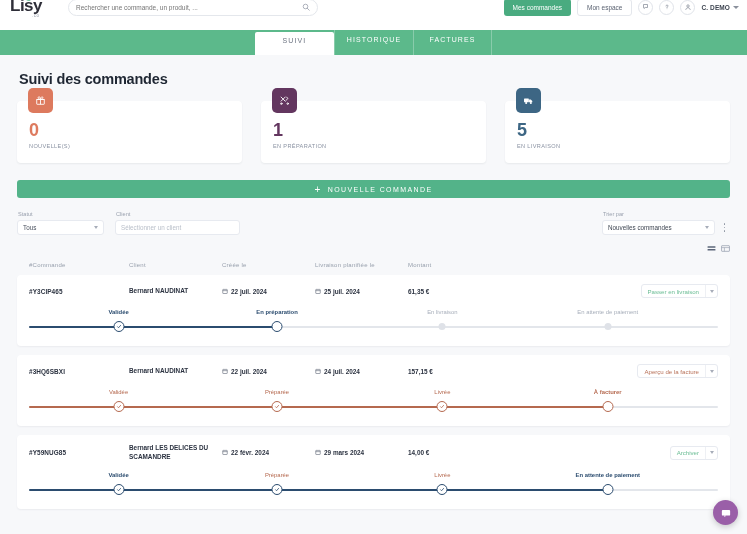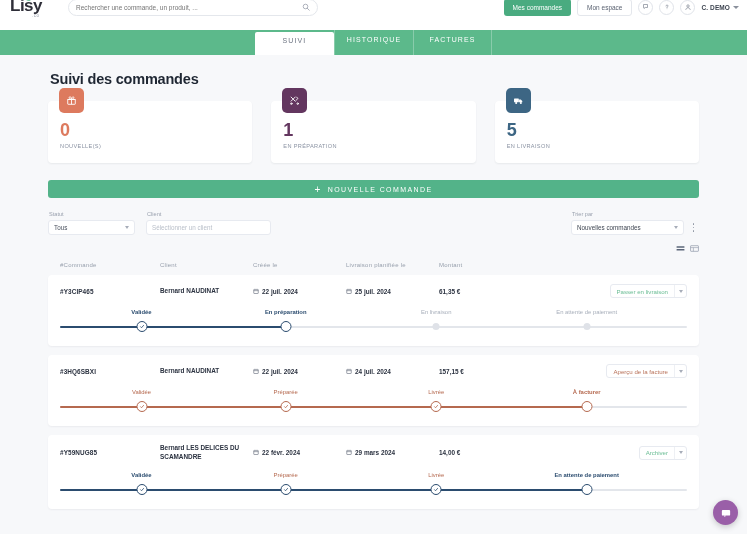--- a/index.html
+++ b/index.html
@@ -77,21 +77,21 @@
     justify-content: center; width: 79px; cursor: pointer;
     border-left: 1px solid rgba(255,255,255,0.28);
   }
   .tab:last-child { border-right: 1px solid rgba(255,255,255,0.28); }
   .tab.active {
     background: #ffffff; color: #6b7280; border-radius: 2px 2px 0 0;
     border-left: none; height: 23px; margin-bottom: 0;
   }
 
   
-  .page { padding: 0 48px; position: relative; }
+  .page { padding: 0 17px; position: relative; }
   .page-title {
     font-size: 14.5px; font-weight: 700; color: #1f2733;
     margin: 16px 0 14px 2px; letter-spacing: -0.2px;
   }
 
   
   .cards { display: flex; gap: 19px; }
   .card {
     flex: 1; background: #fff; border-radius: 4px;
     box-shadow: 0 1px 2px rgba(30,40,60,0.07);

